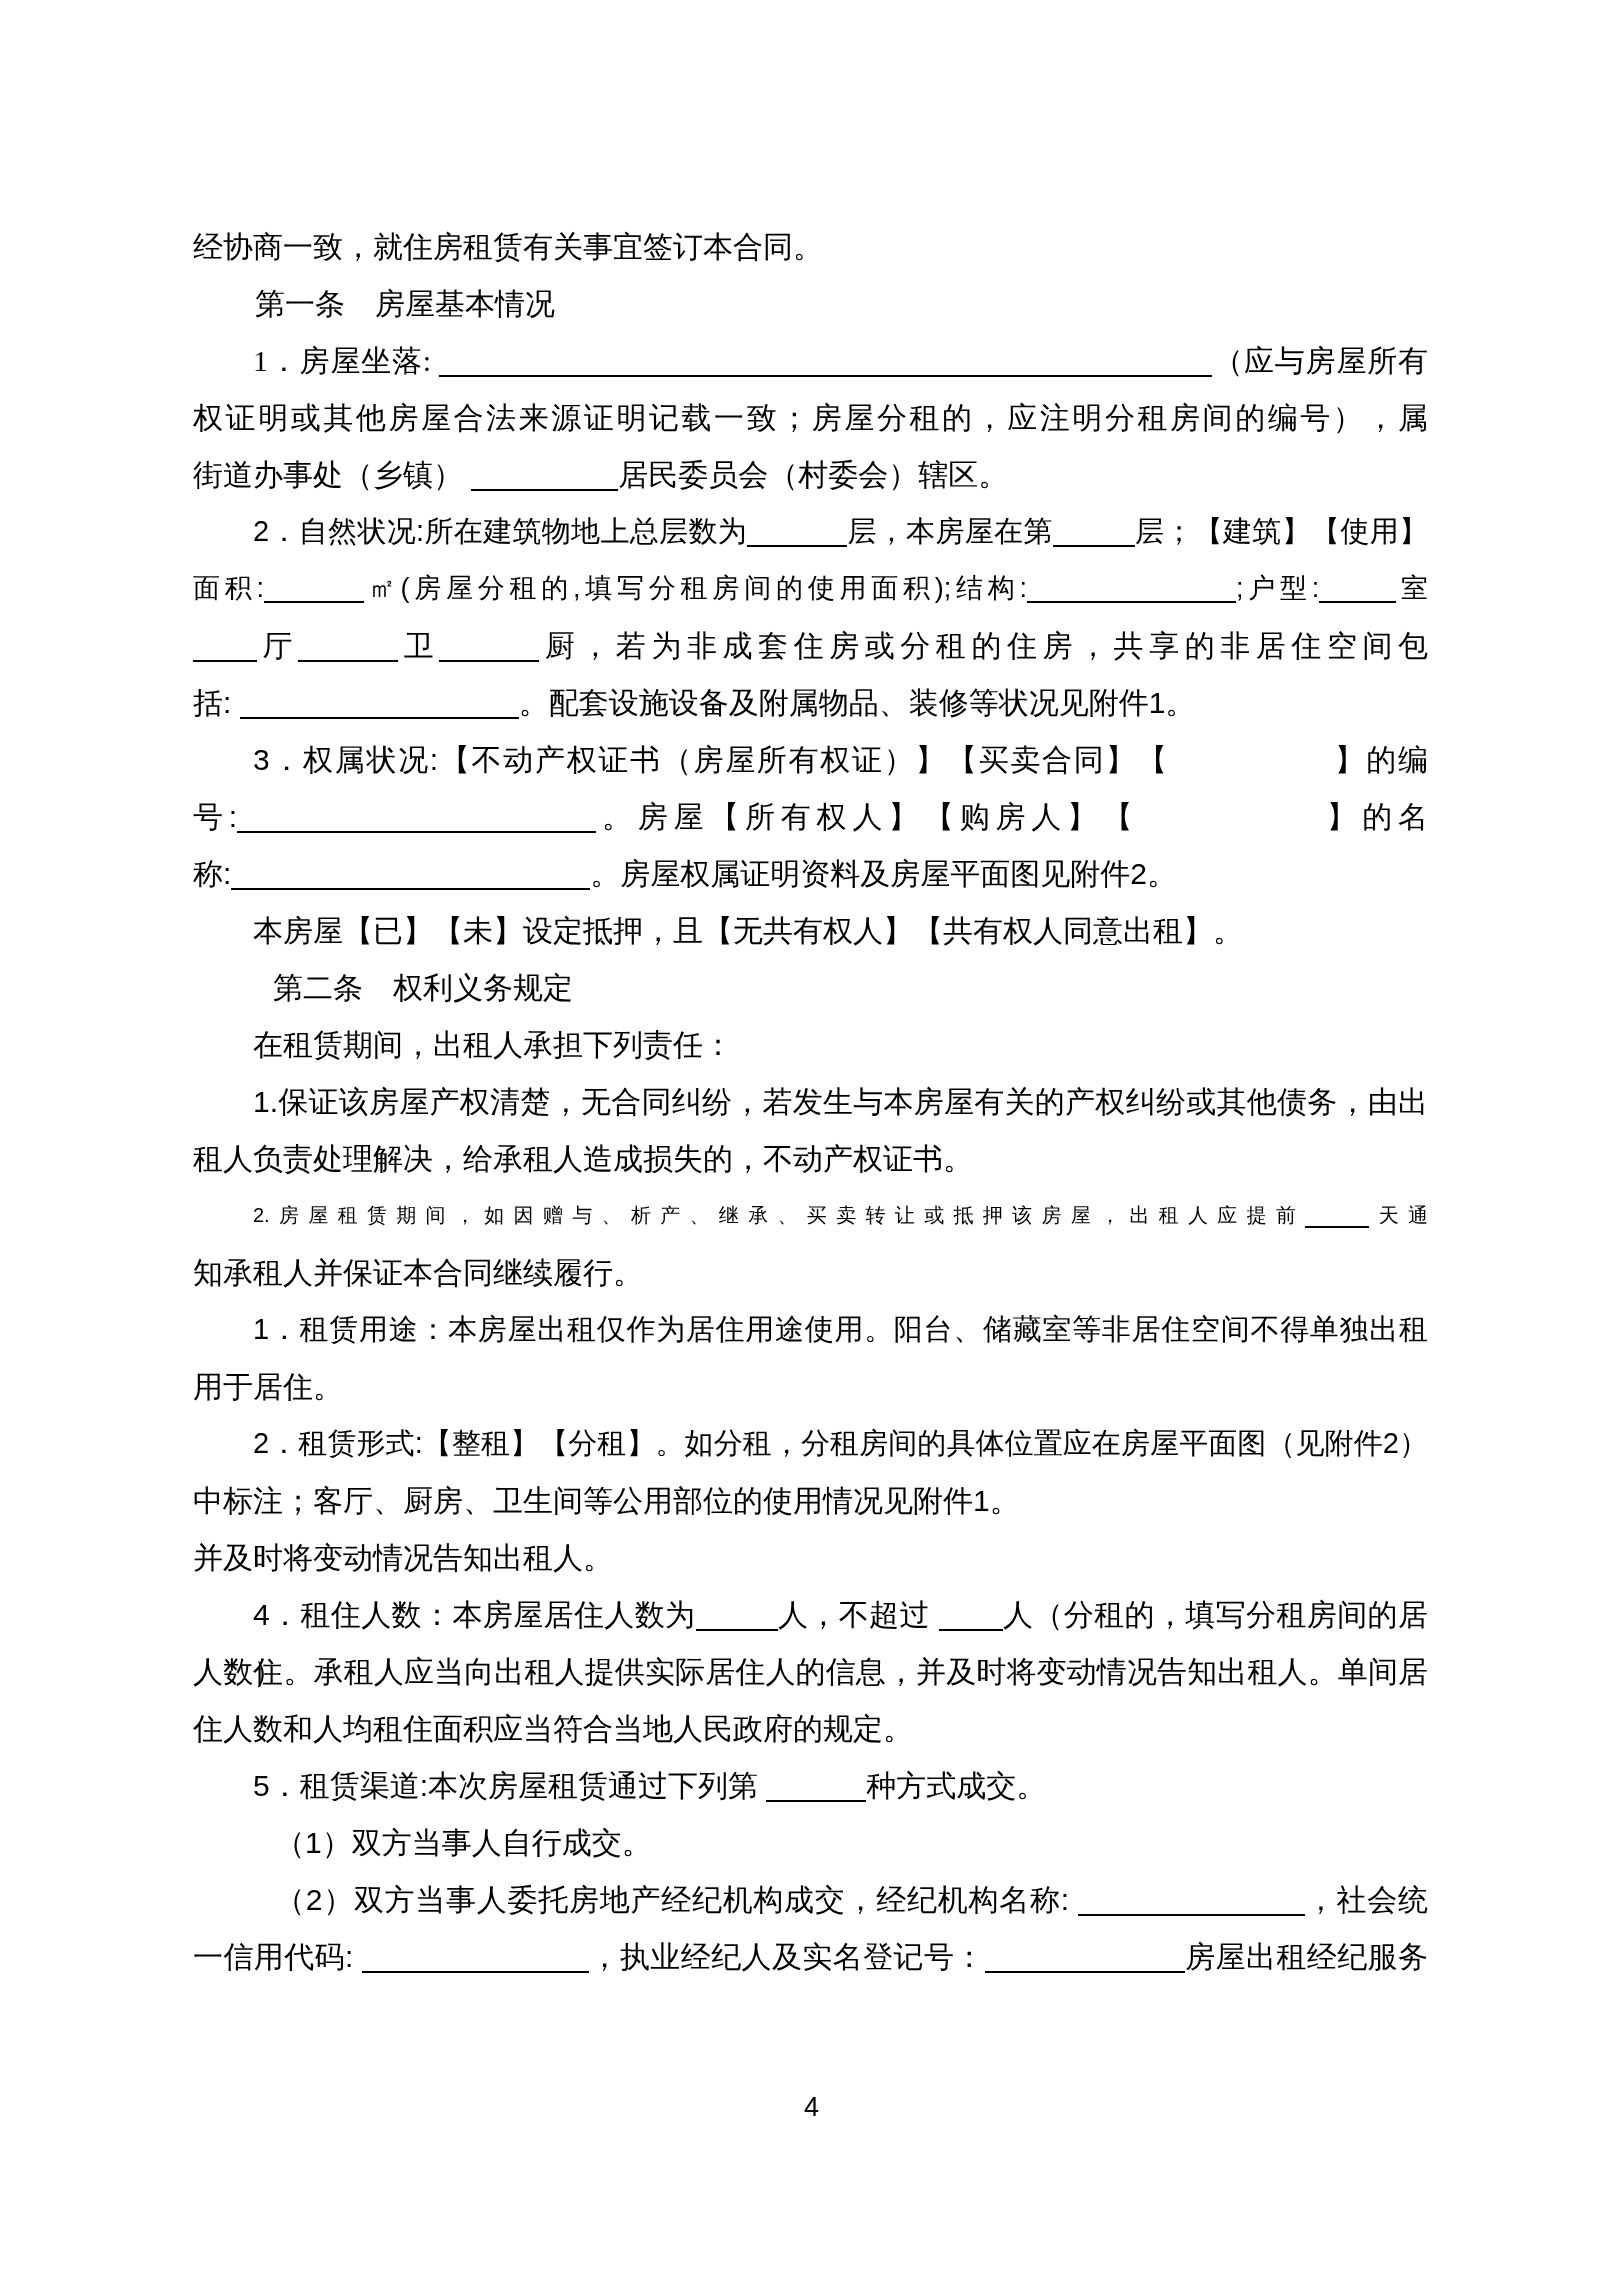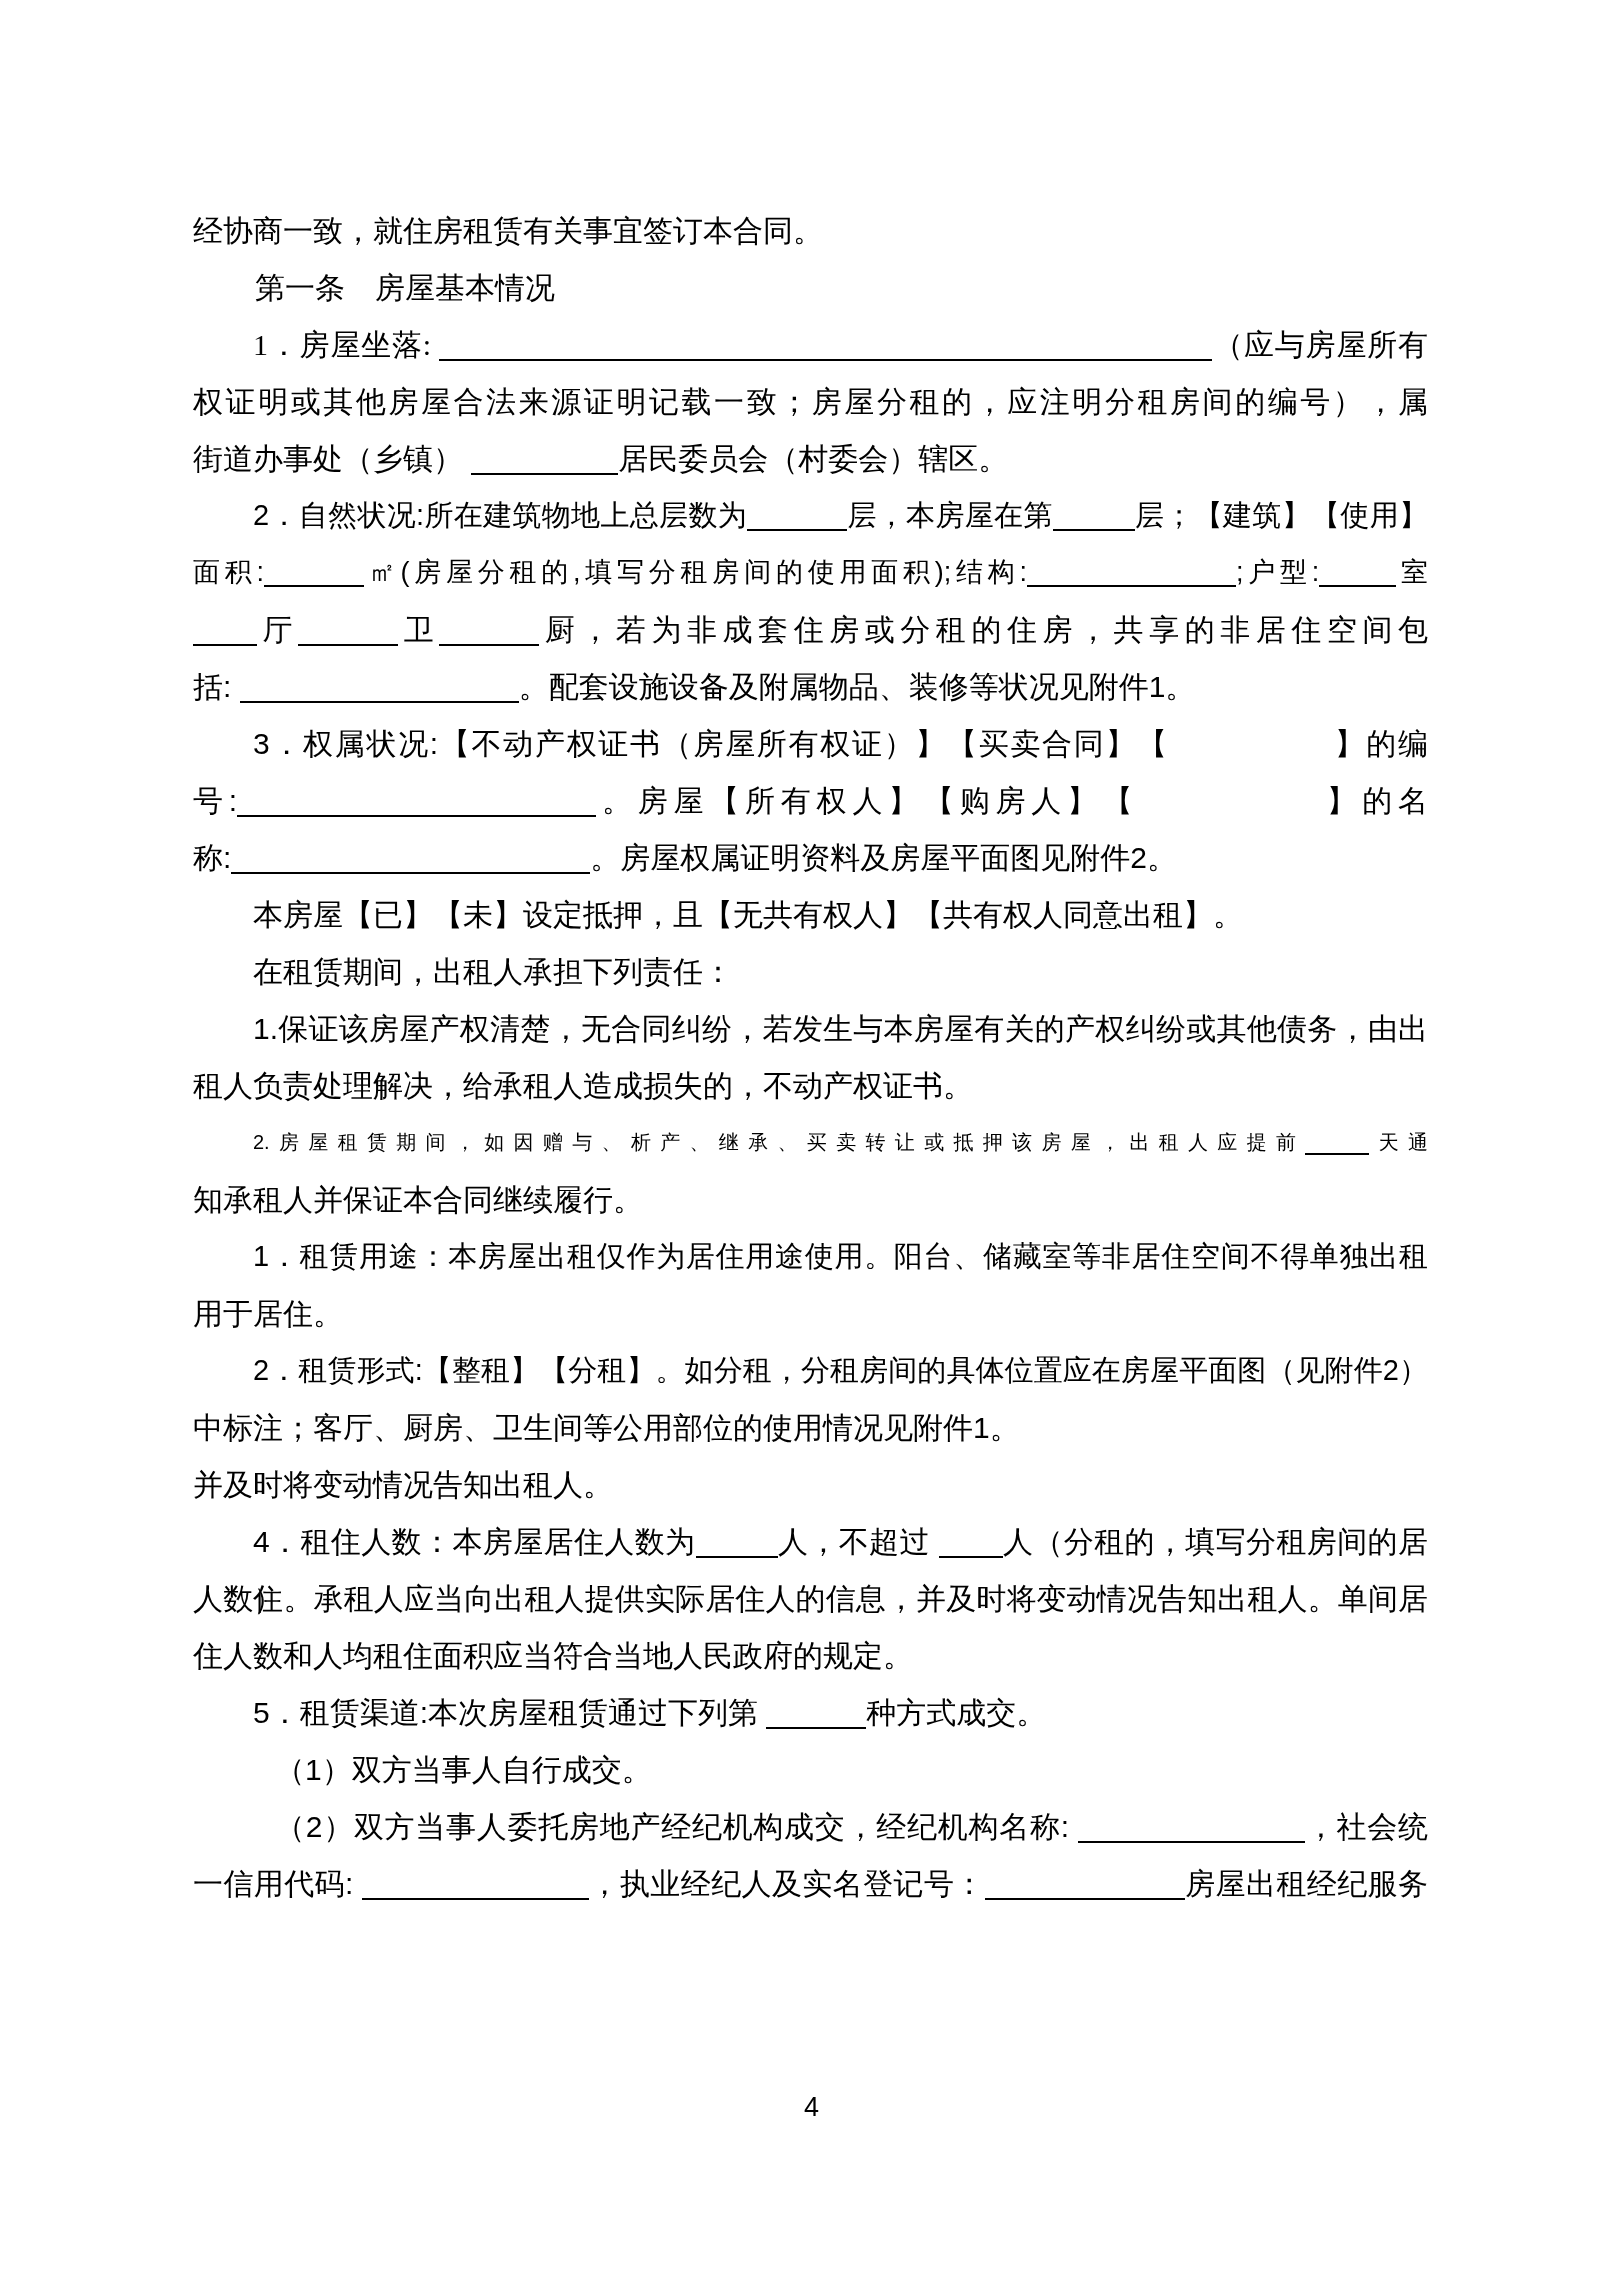--- a/index.html
+++ b/index.html
@@ -7,21 +7,21 @@
     width: 1623px; height: 2294px;
     background: #ffffff;
     color: #000000;
     font-family: "Liberation Sans", sans-serif;
     position: relative;
     overflow: hidden;
   }
   .page { position: absolute; inset: 0; background: #ffffff; }
   .content {
     position: absolute;
-    left: 193px; top: 202px;
+    left: 193px; top: 218px;
     width: 1235px;
   }
   .line {
     height: 57px;
     line-height: 57px;
     font-size: 30px;
     text-align: left;
     white-space: pre-wrap;
     overflow: visible;
   }
@@ -60,20 +60,21 @@
       <div class="line full"><span class="seg">权证明或其他房屋合法来源证明记载一致；房屋分租的，应注明分租房间的编号），属</span></div>
       <div class="line"><span class="seg">街道办事处（乡镇） </span><span class="blank" style="width: 147px;"></span><span class="seg">居民委员会（村委会）辖区。</span></div>
       <div class="line full" style="padding-left: 60px; font-size: 29px;"><span class="seg">2．自然状况:所在建筑物地上总层数为</span><span class="blank" style="width: 100px;"></span><span class="seg">层，本房屋在第</span><span class="blank" style="width: 82px;"></span><span class="seg">层；【建筑】【使用】</span></div>
       <div class="line full" style="font-size: 27px;"><span class="seg">面积:</span><span class="blank" style="width: 100px;"></span><span class="seg">㎡(房屋分租的,填写分租房间的使用面积);结构:</span><span class="blank" style="width: 209px;"></span><span class="seg">;户型:</span><span class="blank" style="width: 77px;"></span><span class="seg">室</span></div>
       <div class="line full"><span class="blank" style="width: 64px;"></span><span class="seg">厅</span><span class="blank" style="width: 100px;"></span><span class="seg">卫</span><span class="blank" style="width: 100px;"></span><span class="seg">厨，若为非成套住房或分租的住房，共享的非居住空间包</span></div>
       <div class="line"><span class="seg">括: </span><span class="blank" style="width: 279px;"></span><span class="seg">。配套设施设备及附属物品、装修等状况见附件1。</span></div>
       <div class="line full" style="padding-left: 60px;"><span class="seg">3．权属状况:【不动产权证书（房屋所有权证）】【买卖合同】【</span><span class="gap" style="width: 164px;"></span><span class="seg">】的编</span></div>
       <div class="line full"><span class="seg">号:</span><span class="blank" style="width: 359px;"></span><span class="seg">。房屋【所有权人】【购房人】【</span><span class="gap" style="width: 182px;"></span><span class="seg">】的名</span></div>
       <div class="line"><span class="seg">称:</span><span class="blank" style="width: 359px;"></span><span class="seg">。房屋权属证明资料及房屋平面图见附件2。</span></div>
       <div class="line" style="padding-left: 60px;"><span class="seg">本房屋【已】【未】设定抵押，且【无共有权人】【共有权人同意出租】。</span></div>
+      <div class="line" style="padding-left: 80px;"><span class="seg">第二条　权利义务规定</span></div>
       <div class="line" style="padding-left: 60px;"><span class="seg">在租赁期间，出租人承担下列责任：</span></div>
       <div class="line full" style="padding-left: 60px;"><span class="seg">1.保证该房屋产权清楚，无合同纠纷，若发生与本房屋有关的产权纠纷或其他债务，由出</span></div>
       <div class="line"><span class="seg">租人负责处理解决，给承租人造成损失的，不动产权证书。</span></div>
       <div class="line full" style="padding-left: 60px; font-size: 20px;"><span class="seg">2.房屋租赁期间，如因赠与、析产、继承、买卖转让或抵押该房屋，出租人应提前</span><span class="blank" style="width: 64px;"></span><span class="seg">天通</span></div>
       <div class="line"><span class="seg">知承租人并保证本合同继续履行。</span></div>
       <div class="line full" style="padding-left: 60px; font-size: 29px;"><span class="seg">1．租赁用途：本房屋出租仅作为居住用途使用。阳台、储藏室等非居住空间不得单独出租</span></div>
       <div class="line"><span class="seg">用于居住。</span></div>
       <div class="line full" style="padding-left: 60px; font-size: 29px;"><span class="seg">2．租赁形式:【整租】【分租】。如分租，分租房间的具体位置应在房屋平面图（见附件2）</span></div>
       <div class="line"><span class="seg">中标注；客厅、厨房、卫生间等公用部位的使用情况见附件1。</span></div>
       <div class="line"><span class="seg">并及时将变动情况告知出租人。</span></div>

